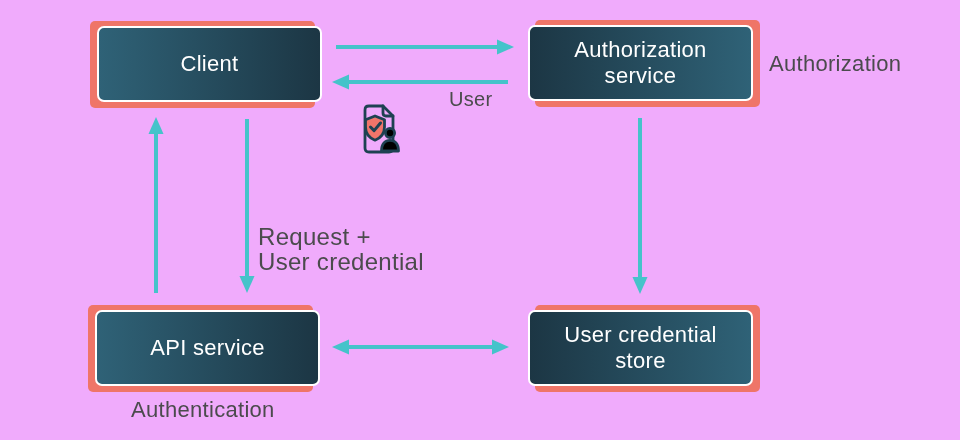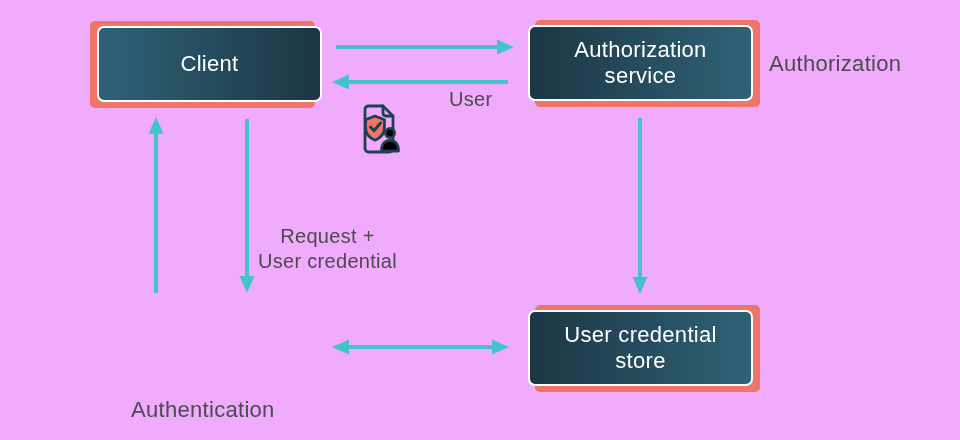--- a/index.html
+++ b/index.html
@@ -56,21 +56,21 @@
     position: absolute;
     color: #4b4b4d;
     font-size: 22px;
     letter-spacing: 0.3px;
     line-height: 27px;
     white-space: nowrap;
   }
   .label-authorization  { left: 769px; top: 50px; }
   .label-authentication { left: 131px; top: 396px; }
   .label-user-credential { left: 417px; top: 88px; font-size: 20px; line-height: 22px; margin-left: 32px; }
-  .label-request         { left: 258px; top: 224px; font-size: 20px; line-height: 25px; text-align: center; }
+  .label-request         { left: 258px; top: 224px; font-size: 24px; line-height: 25px; }
 
   .cred-icon { position: absolute; left: 356px; top: 101px; }
 </style>
 </head>
 <body>
 
 <div class="canvas">
 
   <svg class="arrow-layer" viewBox="0 0 960 440" xmlns="http://www.w3.org/2000/svg">
     <g stroke="#45c3ca" stroke-width="4" fill="#45c3ca">
@@ -116,20 +116,26 @@
   </div>
 
   <div class="node node-auth-server shadow-right grad-r">
     <div class="shadow"></div>
     <div class="box">
       <span>Authorization</span>
       <span>service</span>
     </div>
   </div>
 
+  <div class="node node-api-service shadow-left grad-l">
+    <div class="shadow"></div>
+    <div class="box">
+      <span>API service</span>
+    </div>
+  </div>
 
   <div class="node node-store shadow-right grad-r">
     <div class="shadow"></div>
     <div class="box">
       <span>User credential</span>
       <span>store</span>
     </div>
   </div>
 
   <svg class="cred-icon" width="46" height="56" viewBox="0 0 46 56" xmlns="http://www.w3.org/2000/svg">

